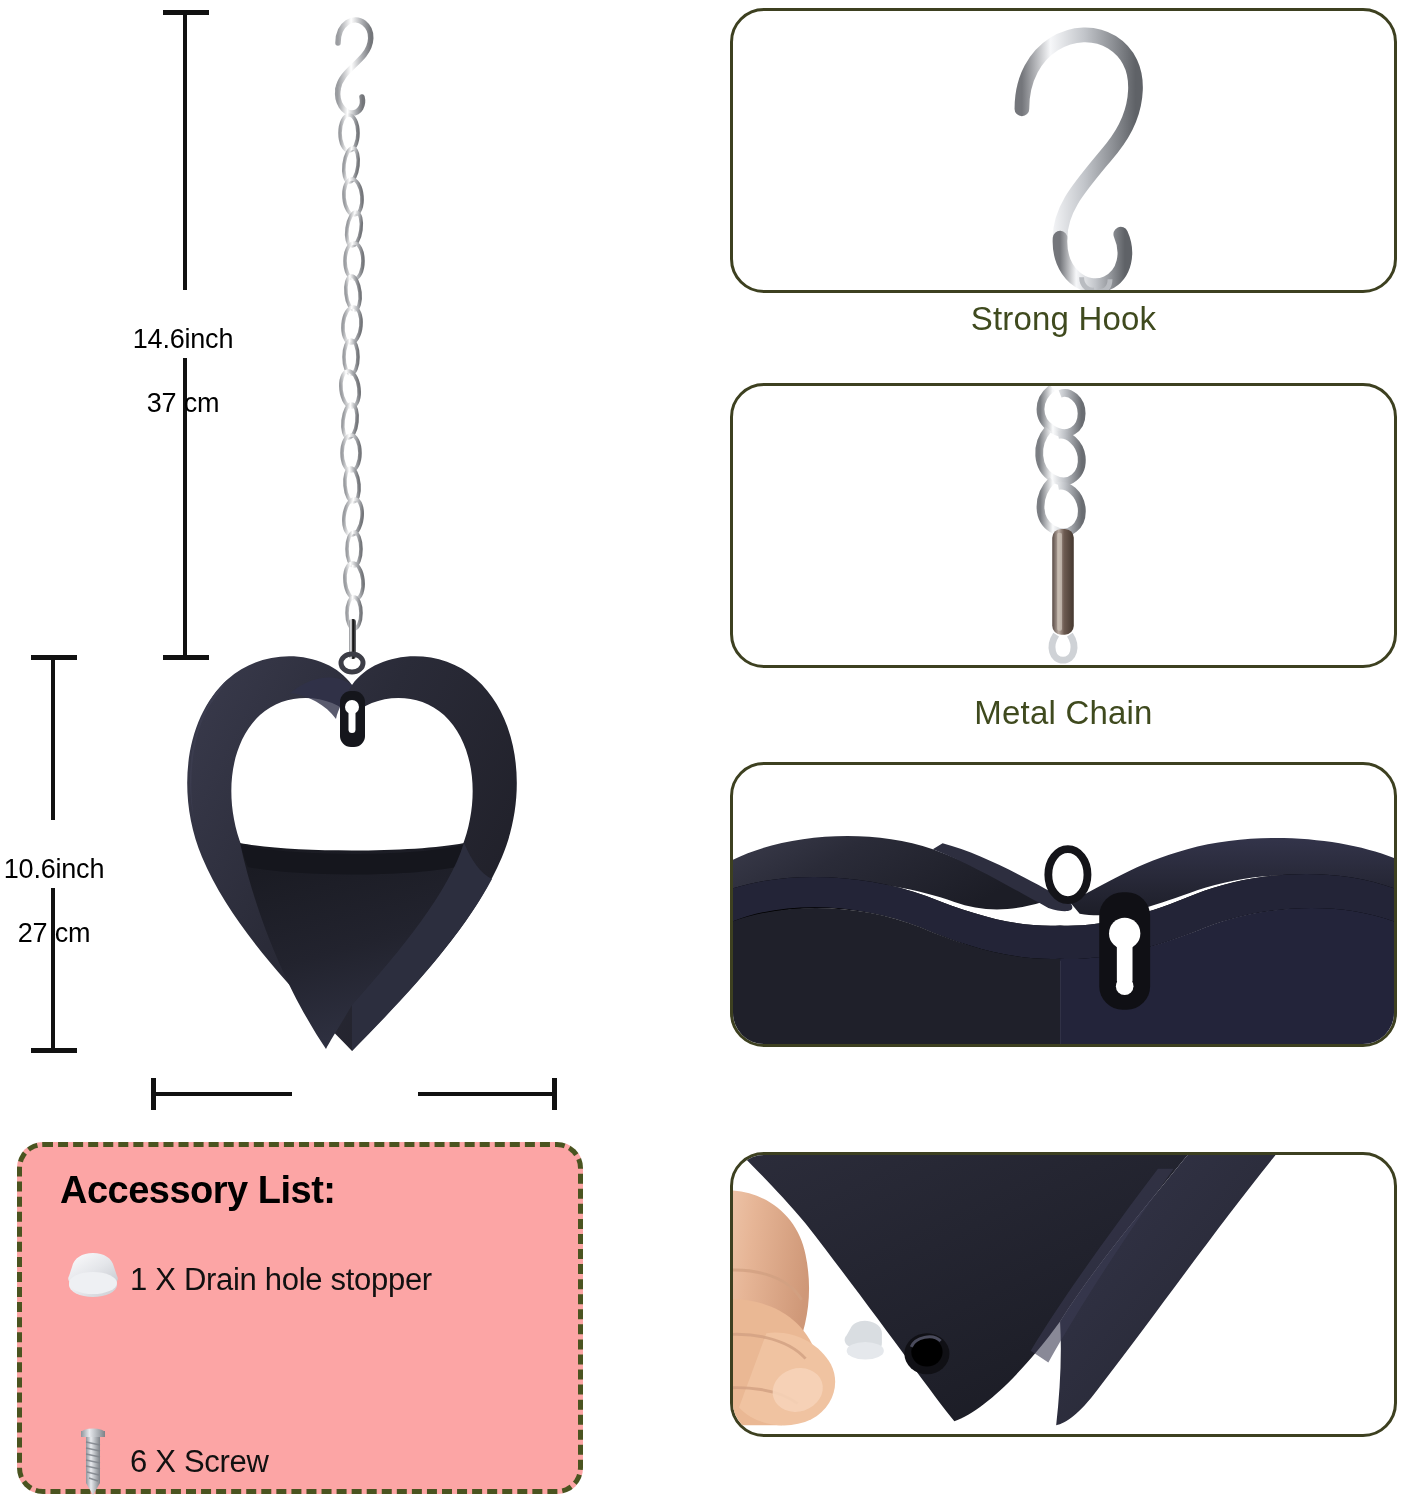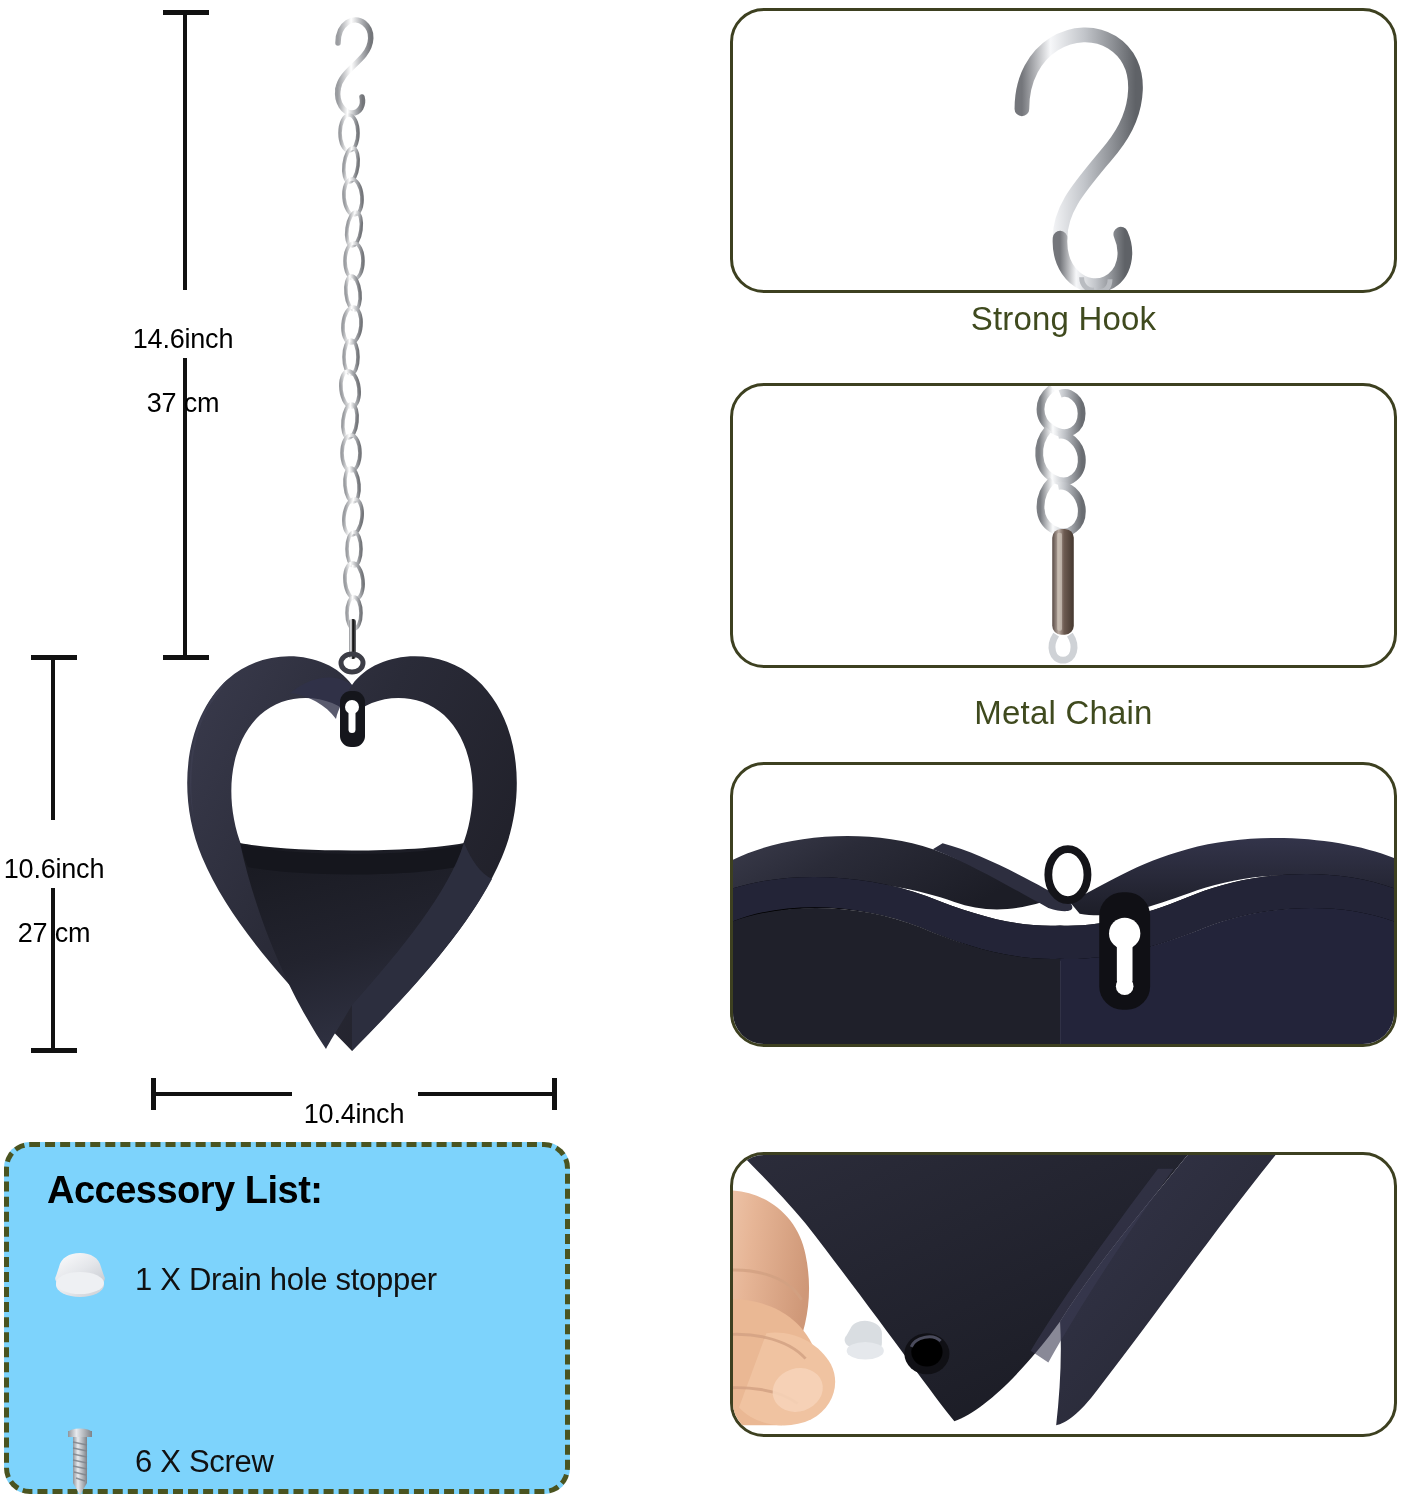--- a/index.html
+++ b/index.html
@@ -9,27 +9,27 @@
   .dimlabel{position:absolute;color:#000;font-size:27px;line-height:1.18;
             text-align:center;white-space:pre-line;letter-spacing:-.2px;}
 
   
   #left-panel{position:absolute;left:0;top:0;width:700px;height:1344px;}
 
   
   #product-photo{position:absolute;left:140px;top:5px;width:430px;height:1055px;}
 
   
-  #accessory-box{position:absolute;left:4px;top:1142px;width:566px;height:352px;
-      border:5px dashed #4a5420;border-radius:26px;background:#7dd3fc;box-sizing:border-box;text-align:center;}
+  #accessory-box{position:absolute;left:17px;top:1142px;width:566px;height:352px;
+      border:5px dashed #4a5420;border-radius:26px;background:#fca5a5;box-sizing:border-box;text-align:center;}
   #accessory-title{position:absolute;left:38px;top:22px;font-size:38px;font-weight:bold;
       color:#000;letter-spacing:-.5px;}
   .acc-row{position:absolute;left:34px;width:510px;height:74px;display:flex;align-items:center;}
   .acc-icon{width:74px;height:74px;position:relative;flex:0 0 74px;}
-  .acc-text{font-size:31px;color:#111;margin-left:18px;letter-spacing:-.3px;}
+  .acc-text{font-size:31px;color:#111;letter-spacing:-.3px;}
 
   
   #right-panel{position:absolute;left:700px;top:0;width:725px;height:1480px;}
   .feature-card{position:absolute;left:30px;width:667px;
       border:3px solid #3d4020;border-radius:34px;background:#fff;box-sizing:border-box;}
   .feature-label{position:absolute;left:30px;width:667px;text-align:center;
       font-size:33px;color:#3f4a1e;letter-spacing:.2px;}
 </style>
 </head>
 <body>
@@ -51,24 +51,20 @@
   <div style="position:absolute;left:51px;top:820px;width:4px;height:68px;background:#fff;"></div>
   <div class="dimlabel" style="left:-58px;top:822px;width:224px;">
     <span>10.6inch</span><br>
     <span>27 cm</span>
   </div>
 
   <div class="dimline" style="left:151px;top:1078px;width:5px;height:32px;"></div>
   <div class="dimline" style="left:151px;top:1092px;width:406px;height:4px;"></div>
   <div class="dimline" style="left:552px;top:1078px;width:5px;height:32px;"></div>
   <div style="position:absolute;left:292px;top:1092px;width:126px;height:4px;background:#fff;"></div>
-  <div class="dimlabel" style="left:234px;top:1067px;width:240px;">
-    <span>10.4inch</span><br>
-    <span>26.5cm</span>
-  </div>
 
   <div id="product-photo">
     <svg viewBox="0 0 430 1055" width="430" height="1055">
       <defs>
         <linearGradient id="metalV" x1="0" y1="0" x2="1" y2="0">
           <stop offset="0%" stop-color="#8d8f93"></stop>
           <stop offset="30%" stop-color="#f2f3f5"></stop>
           <stop offset="55%" stop-color="#b7bابc"></stop>
           <stop offset="100%" stop-color="#6f7175"></stop>
         </linearGradient>

